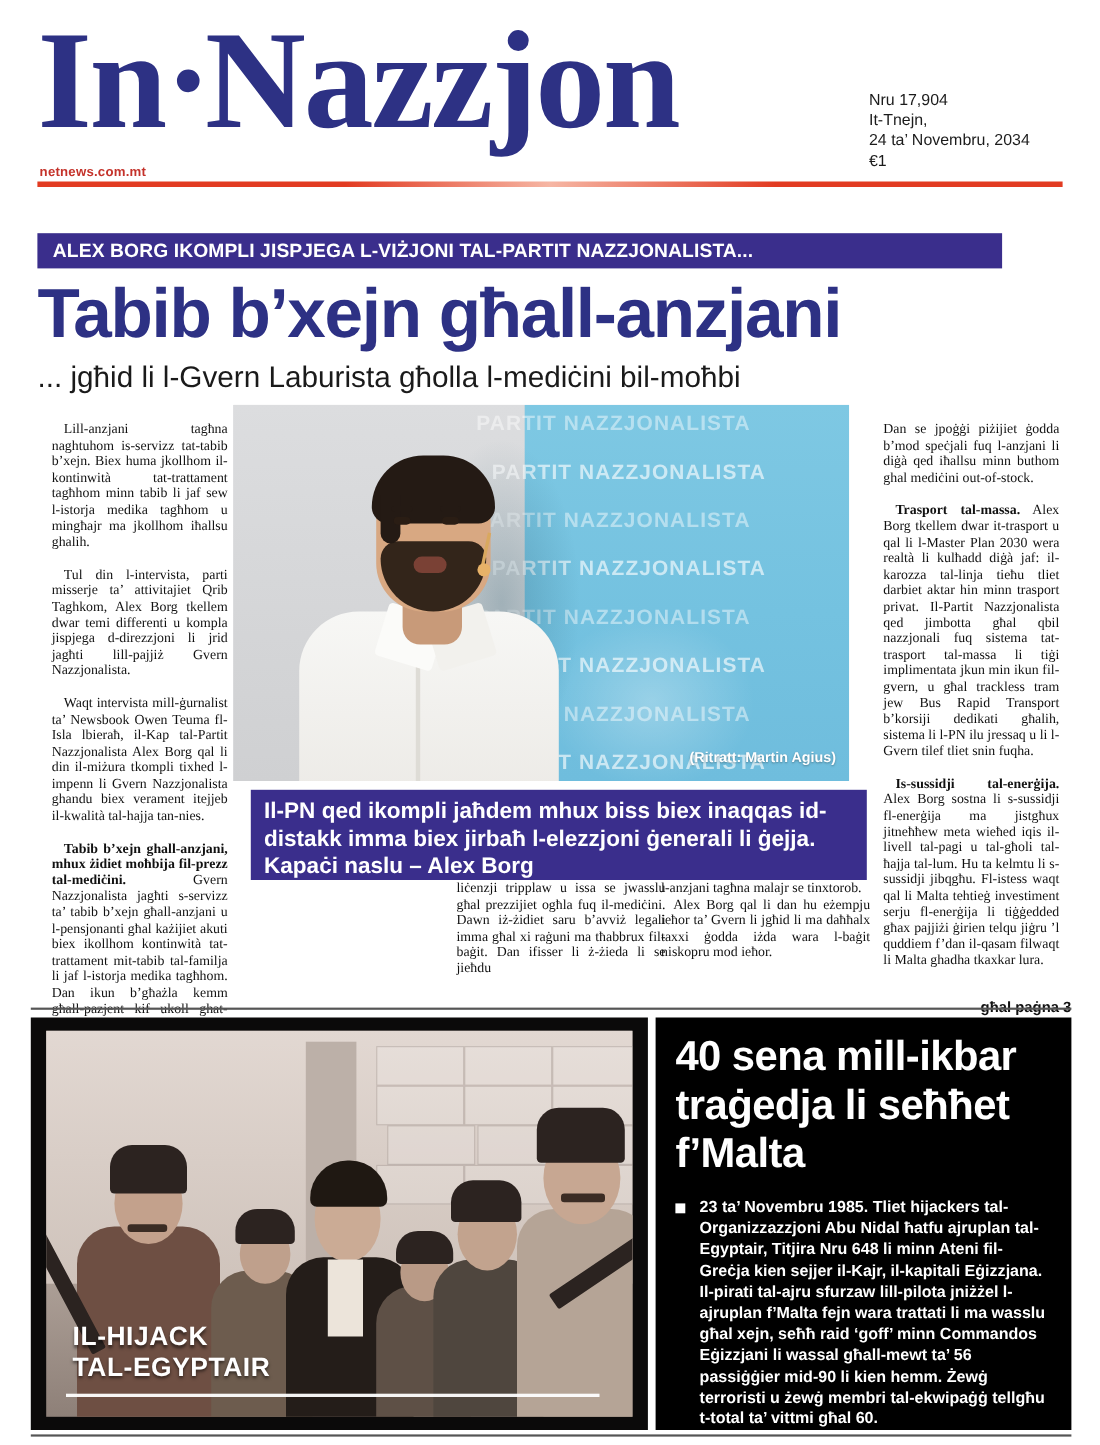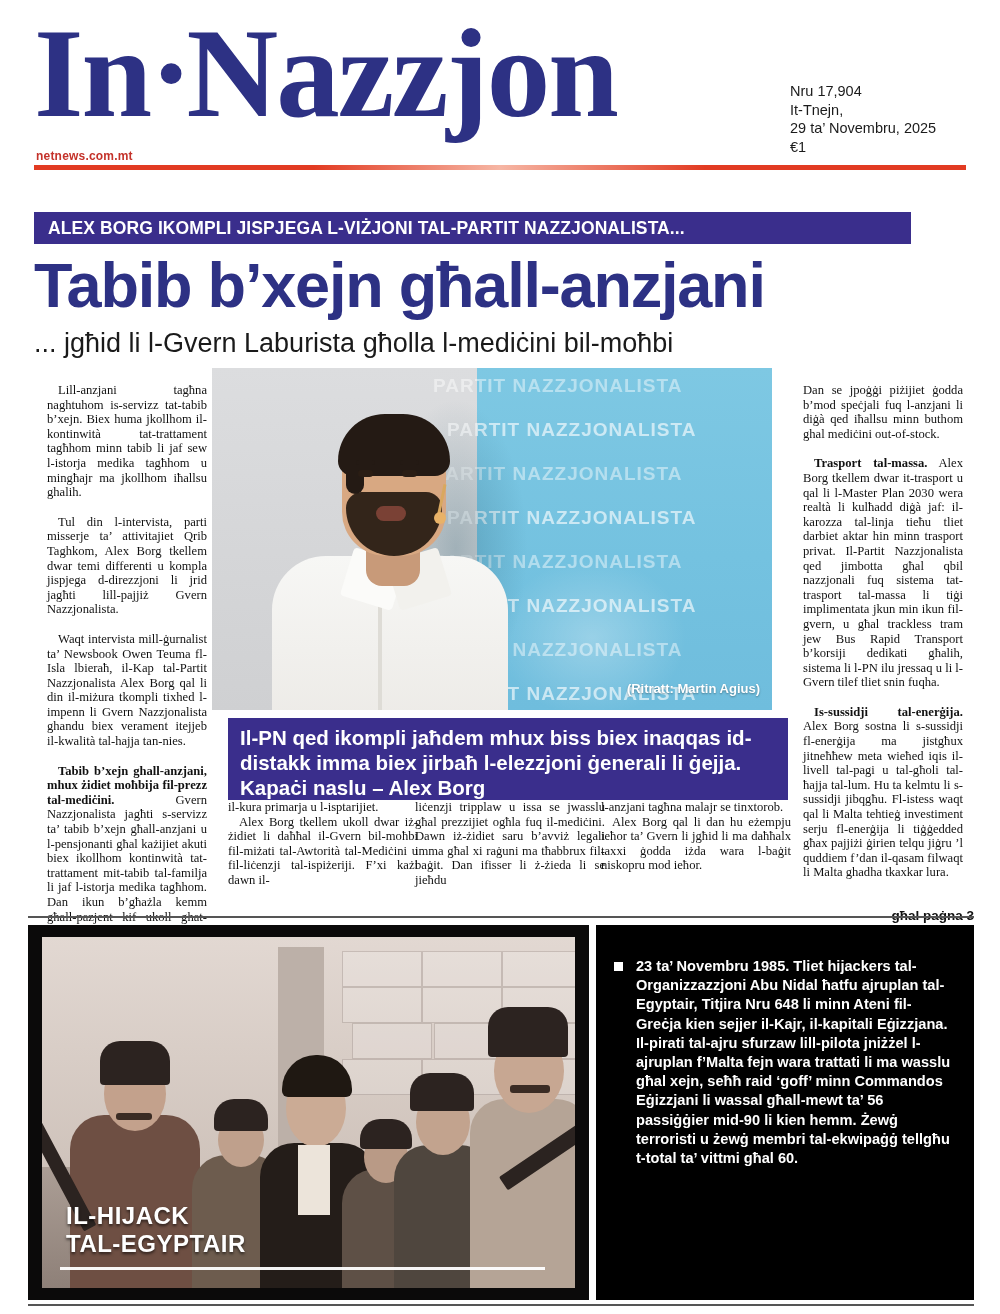--- a/index.html
+++ b/index.html
@@ -130,44 +130,40 @@
 
 <div class="page">
 
   <div class="masthead">
     <div class="logo"><span>In</span><span class="dot">·</span><span>Nazzjon</span></div>
     <div class="site">netnews.com.mt</div>
     <div class="rule"></div>
     <div class="issue">
       <div>Nru 17,904</div>
       <div>It-Tnejn,</div>
-      <div>29 ta’ Novembru, 2025</div>
+      <div>24 ta’ Novembru, 2034</div>
       <div>€1</div>
     </div>
   </div>
 
   <div class="kicker">
     <span>ALEX BORG IKOMPLI JISPJEGA L-VIŻJONI TAL-PARTIT NAZZJONALISTA...</span>
   </div>
   <div class="headline">Tabib b’xejn għall-anzjani</div>
   <div class="subhead">... jgħid li l-Gvern Laburista għolla l-mediċini bil-moħbi</div>
 
   <div class="topstory">
 
     <div class="col c1">
       <p class="first">Lill-anzjani tagħna naghtuhom is-servizz tat-tabib b’xejn. Biex huma jkollhom il-kontinwità tat-trattament tagħhom minn tabib li jaf sew l-istorja medika tagħhom u mingħajr ma jkollhom iħallsu ghalih.</p>
       <p>Tul din l-intervista, parti misserje ta’ attivitajiet Qrib Taghkom, Alex Borg tkellem dwar temi differenti u kompla jispjega d-direzzjoni li jrid jagħti lill-pajjiż Gvern Nazzjonalista.</p>
       <p>Waqt intervista mill-ġurnalist ta’ Newsbook Owen Teuma fl-Isla lbieraħ, il-Kap tal-Partit Nazzjonalista Alex Borg qal li din il-miżura tkompli tixhed l-impenn li Gvern Nazzjonalista ghandu biex verament itejjeb il-kwalità tal-hajja tan-nies.</p>
       <p class="gap"><b>Tabib b’xejn ghall-anzjani, mhux żidiet moħbija fil-prezz tal-mediċini.</b><span> Gvern Nazzjonalista jagħti s-servizz ta’ tabib b’xejn għall-anzjani u l-pensjonanti għal każijiet akuti biex ikollhom kontinwità tat-trattament mit-tabib tal-familja li jaf l-istorja medika tagħhom. Dan ikun b’għażla kemm għall-pazjent kif ukoll ghat-tobba privati li jixtiequ jipparteċipaw. B’hekk titnaqqas il-pressjoni fuq</span></p>
     </div>
 
-    <div class="lower l2">
-      <p style="text-indent:0">il-kura primarja u l-isptarijiet.</p>
-      <p>Alex Borg tkellem ukoll dwar iż-żidiet li daħħal il-Gvern bil-moħbi fil-miżati tal-Awtorità tal-Mediċini u fil-liċenzji tal-ispiżeriji. F’xi każi dawn il-</p>
-    </div>
 
     <div class="lower l3">
       <p style="text-indent:0">liċenzji tripplaw u issa se jwasslu għal prezzijiet ogħla fuq il-mediċini. Dawn iż-żidiet saru b’avviż legali imma għal xi raġuni ma tħabbrux fil-baġit. Dan ifisser li ż-żieda li se jieħdu</p>
     </div>
 
     <div class="lower l4">
       <p style="text-indent:0">l-anzjani tagħna malajr se tinxtorob.</p>
       <p>Alex Borg qal li dan hu eżempju ieħor ta’ Gvern li jgħid li ma daħħalx taxxi ġodda iżda wara l-baġit niskopru mod ieħor.</p>
     </div>
 
@@ -271,20 +267,21 @@
         <div class="gun" style="left:452px;top:208px;width:110px;height:16px;transform:rotate(-34deg);"></div>
       </div>
       <div class="brule"></div>
       <div class="bcaption">
         <div>IL-HIJACK</div>
         <div>TAL-EGYPTAIR</div>
       </div>
     </div>
 
     <div class="btext">
+      <div class="bhead">40 sena mill-ikbar traġedja li seħħet f’Malta</div>
       <div class="bbody">
         <span class="bullet"></span>
         <span>23 ta’ Novembru 1985. Tliet hijackers tal-Organizzazzjoni Abu Nidal ħatfu ajruplan tal-Egyptair, Titjira Nru 648 li minn Ateni fil-Greċja kien sejjer il-Kajr, il-kapitali Eġizzjana. Il-pirati tal-ajru sfurzaw lill-pilota jniżżel l-ajruplan f’Malta fejn wara trattati li ma wasslu għal xejn, seħħ raid ‘goff’ minn Commandos Eġizzjani li wassal għall-mewt ta’ 56 passiġġier mid-90 li kien hemm. Żewġ terroristi u żewġ membri tal-ekwipaġġ tellgħu t-total ta’ vittmi għal 60.</span>
       </div>
 
     </div>
   </div>
 
   <div class="hrule hr2"></div>
 </div>

